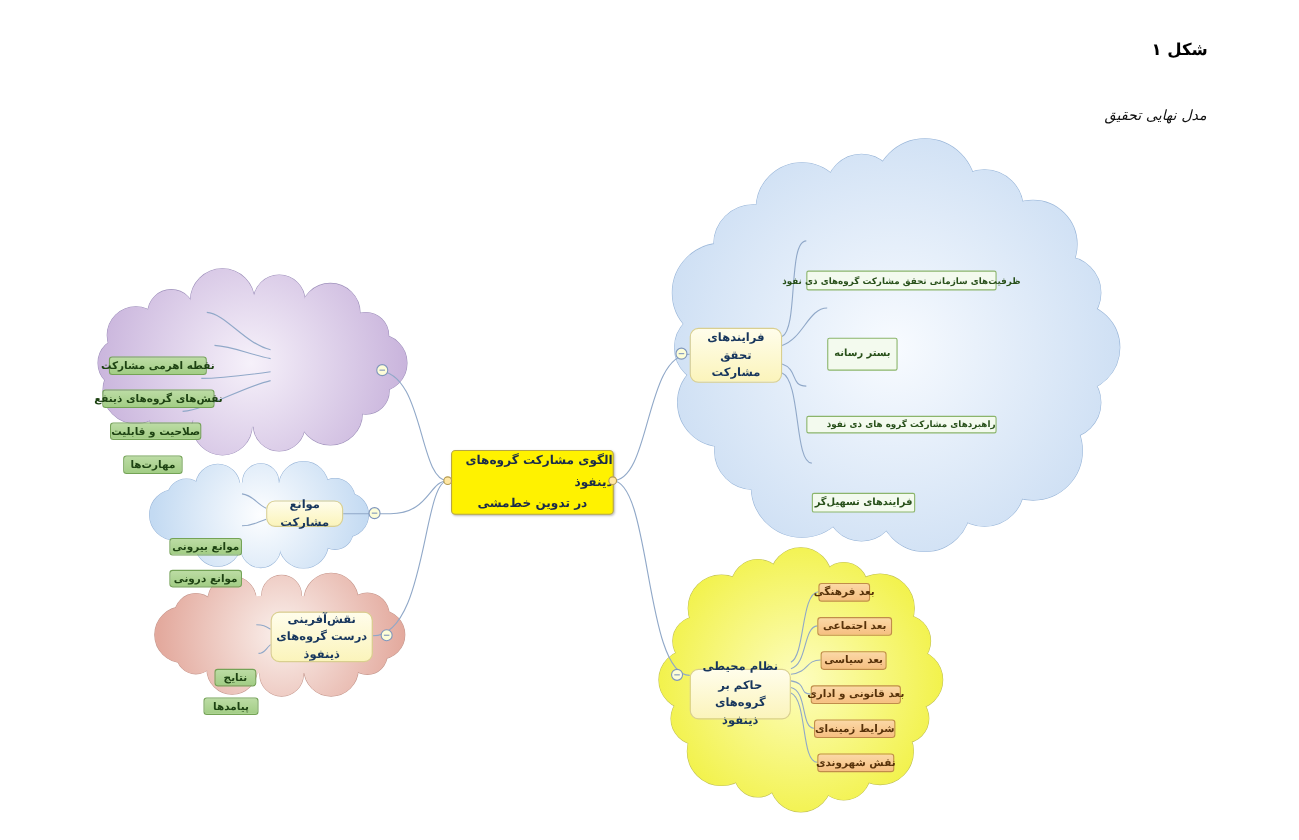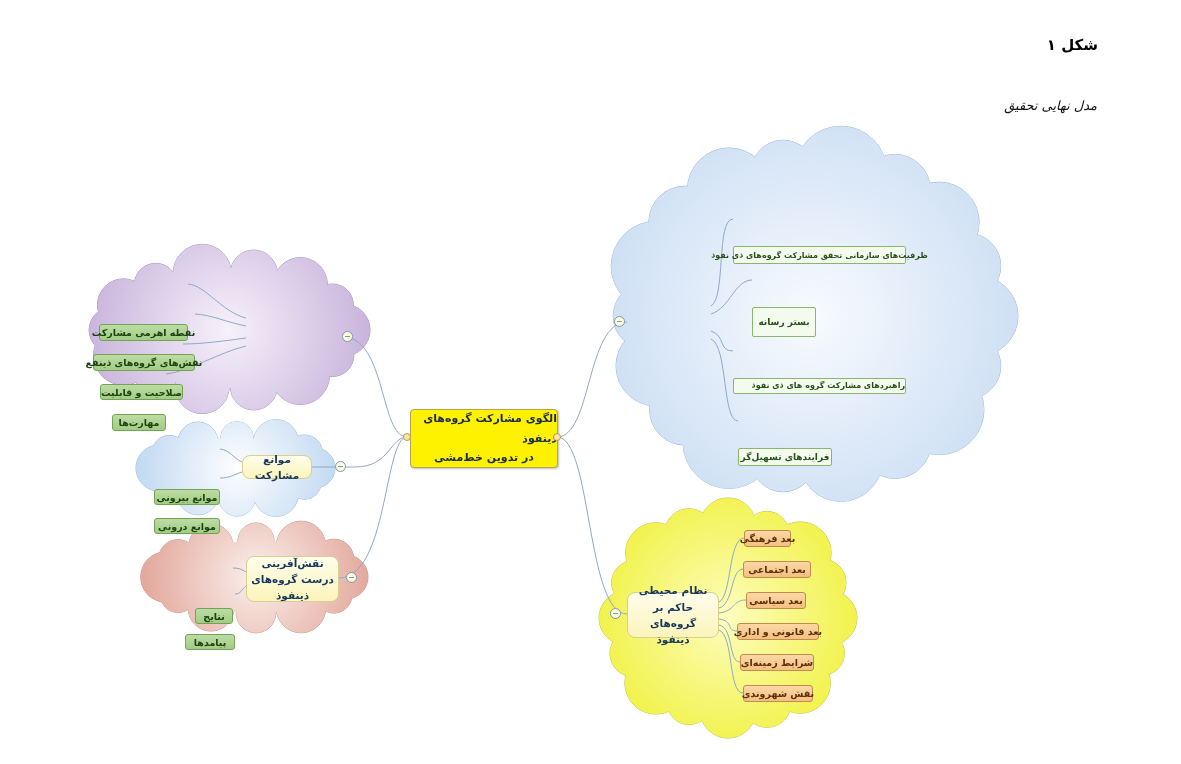--- a/index.html
+++ b/index.html
@@ -264,21 +264,22 @@
 
   <div class="center-node">
     <span>الگوی مشارکت گروه‌های ذینفوذ</span>
     <span>در تدوین خط‌مشی</span>
   </div>
   <div class="port" style="left:403px;top:433px"></div>
   <div class="port" style="left:553px;top:433px"></div>
 
   <div class="blabel" style="left:242px;top:455px;width:70px;height:24px">موانع مشارکت</div>
   <div class="blabel" style="left:246px;top:556px;width:93px;height:46px">نقش‌آفرینی درست گروه‌های ذینفوذ</div>
-  <div class="blabel" style="left:627px;top:592px;width:92px;height:46px">نظام محیطی حاکم بر گروه‌های ذینفوذ</div>
+  <div class="blabel" style="left:627px;top:298px;width:84px;height:50px">فرایندهای تحقق مشارکت</div>
+  <div class="blabel" style="left:627px;top:608px;width:92px;height:46px">نظام محیطی حاکم بر گروه‌های ذینفوذ</div>
 
   <div class="gitem" style="left:99px;top:276px;width:89px;height:17px">نقطه اهرمی مشارکت</div>
   <div class="gitem" style="left:93px;top:306px;width:102px;height:17px">نقش‌های گروه‌های ذینفع</div>
   <div class="gitem" style="left:100px;top:336px;width:83px;height:16px">صلاحیت و قابلیت</div>
   <div class="gitem" style="left:112px;top:366px;width:54px;height:17px">مهارت‌ها</div>
 
   <div class="gitem" style="left:154px;top:441px;width:66px;height:16px">موانع بیرونی</div>
   <div class="gitem" style="left:154px;top:470px;width:66px;height:16px">موانع درونی</div>
 
   <div class="gitem" style="left:195px;top:560px;width:38px;height:16px">نتایج</div>

